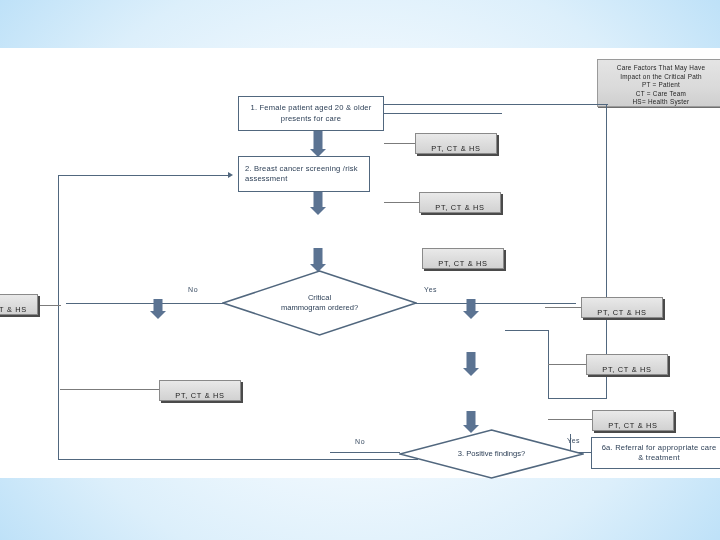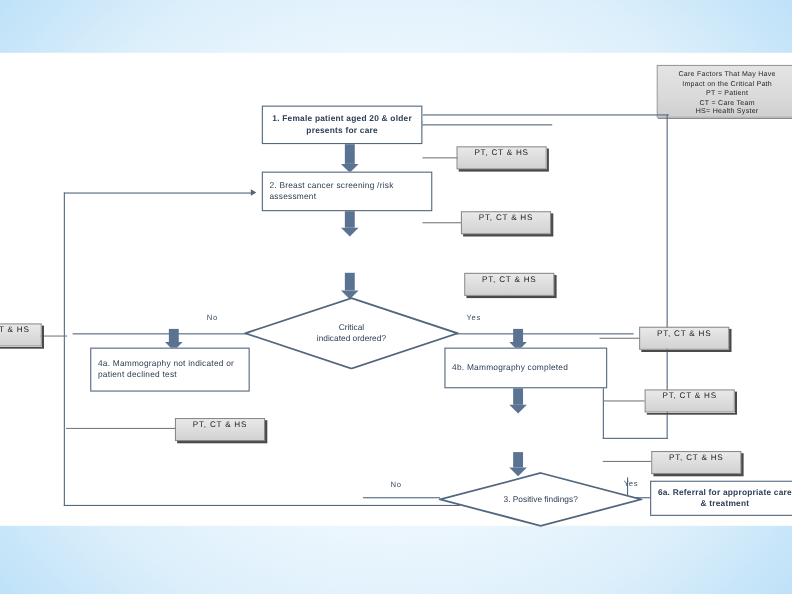--- a/index.html
+++ b/index.html
@@ -24,21 +24,21 @@
     position:absolute;box-sizing:border-box;
     background:#ffffff;
     border:1.5px solid #51677e;
     color:#2e4057;
     font-size:7.6px;line-height:10.5px;
     letter-spacing:.2px;
     display:flex;align-items:center;
     padding:3px 6px;
     text-align:left;
   }
-  .pbox.ctr{justify-content:center;text-align:center;font-weight:bold;}
+  .pbox.ctr{justify-content:center;text-align:center;}
   .pbox span{display:block;width:100%;}
 
   
   .diamond{
     position:absolute;
     display:flex;align-items:center;justify-content:center;
     color:#2e4057;font-size:7.6px;line-height:10px;text-align:center;
   }
   .diamond .dshape{
     position:absolute;left:0;top:0;width:100%;height:100%;
@@ -46,21 +46,21 @@
   .diamond .dtext{position:relative;z-index:2;padding:0 10px;}
 
   
   .gbox{
     position:absolute;box-sizing:border-box;
     background:linear-gradient(180deg,#e9e9e9 0%,#dcdcdc 55%,#d2d2d2 100%);
     border:1px solid #8a8a8a;
     box-shadow:2px 2px 0 #4a4a4a;
     color:#1b1b1b;
     font-size:7.4px;letter-spacing:.7px;
-    display:flex;align-items:flex-start;justify-content:center;
+    display:flex;align-items:flex-end;justify-content:center;
     white-space:nowrap;
   }
   .legend{
     position:absolute;box-sizing:border-box;
     background:linear-gradient(180deg,#e4e4e4 0%,#dadada 60%,#cfcfcf 100%);
     border:1px solid #9a9a9a;
     box-shadow:1px 1px 0 #6f6f6f;
     color:#1f1f1f;
     font-size:6.4px;line-height:8.6px;letter-spacing:.25px;
     text-align:center;
@@ -165,47 +165,41 @@
     <div class="shaft" style="height:14px;"></div>
       <div class="head"></div>
   </div>
 
   <div class="diamond" style="left:222px;top:270px;width:195px;height:66px;">
     <svg class="dshape" viewBox="0 0 195 66" preserveAspectRatio="none">
       <polygon points="97.5,1 194,33 97.5,65 1,33" fill="#ffffff" stroke="#51677e" stroke-width="1.6"></polygon>
     </svg>
     <div class="dtext">
       <div>Critical</div>
-      <div>indicated ordered?</div>
+      <div>mammogram ordered?</div>
     </div>
   </div>
 
   <div class="diamond" style="left:399px;top:429px;width:185px;height:50px;">
     <svg class="dshape" viewBox="0 0 185 50" preserveAspectRatio="none">
       <polygon points="92.5,1 184,25 92.5,49 1,25" fill="#ffffff" stroke="#51677e" stroke-width="1.6"></polygon>
     </svg>
     <div class="dtext">3.  Positive findings?</div>
   </div>
 
   <div class="pbox ctr" style="left:238px;top:96px;width:146px;height:35px;">
     <span>1.  Female patient aged 20 &amp; older presents for care</span>
   </div>
 
-  <div class="pbox" style="left:238px;top:156px;width:155px;height:36px;">
+  <div class="pbox" style="left:238px;top:156px;width:132px;height:36px;">
     <span>2.  Breast cancer screening /risk assessment</span>
   </div>
 
 
-  <div class="pbox" style="left:82px;top:316px;width:145px;height:40px;">
-    <span>4a.  Mammography not indicated or patient declined test</span>
-  </div>
-
-  <div class="pbox" style="left:404px;top:316px;width:148px;height:37px;">
-    <span>4b. Mammography completed</span>
-  </div>
+
 
 
   <div class="pbox ctr" style="left:591px;top:437px;width:136px;height:32px;">
     <span>6a.  Referral for appropriate care &amp; treatment</span>
   </div>
 
   <div class="elabel" style="left:188px;top:286px;">No</div>
   <div class="elabel" style="left:424px;top:286px;">Yes</div>
   <div class="elabel" style="left:355px;top:438px;">No</div>
   <div class="elabel" style="left:567px;top:437px;">Yes</div>

